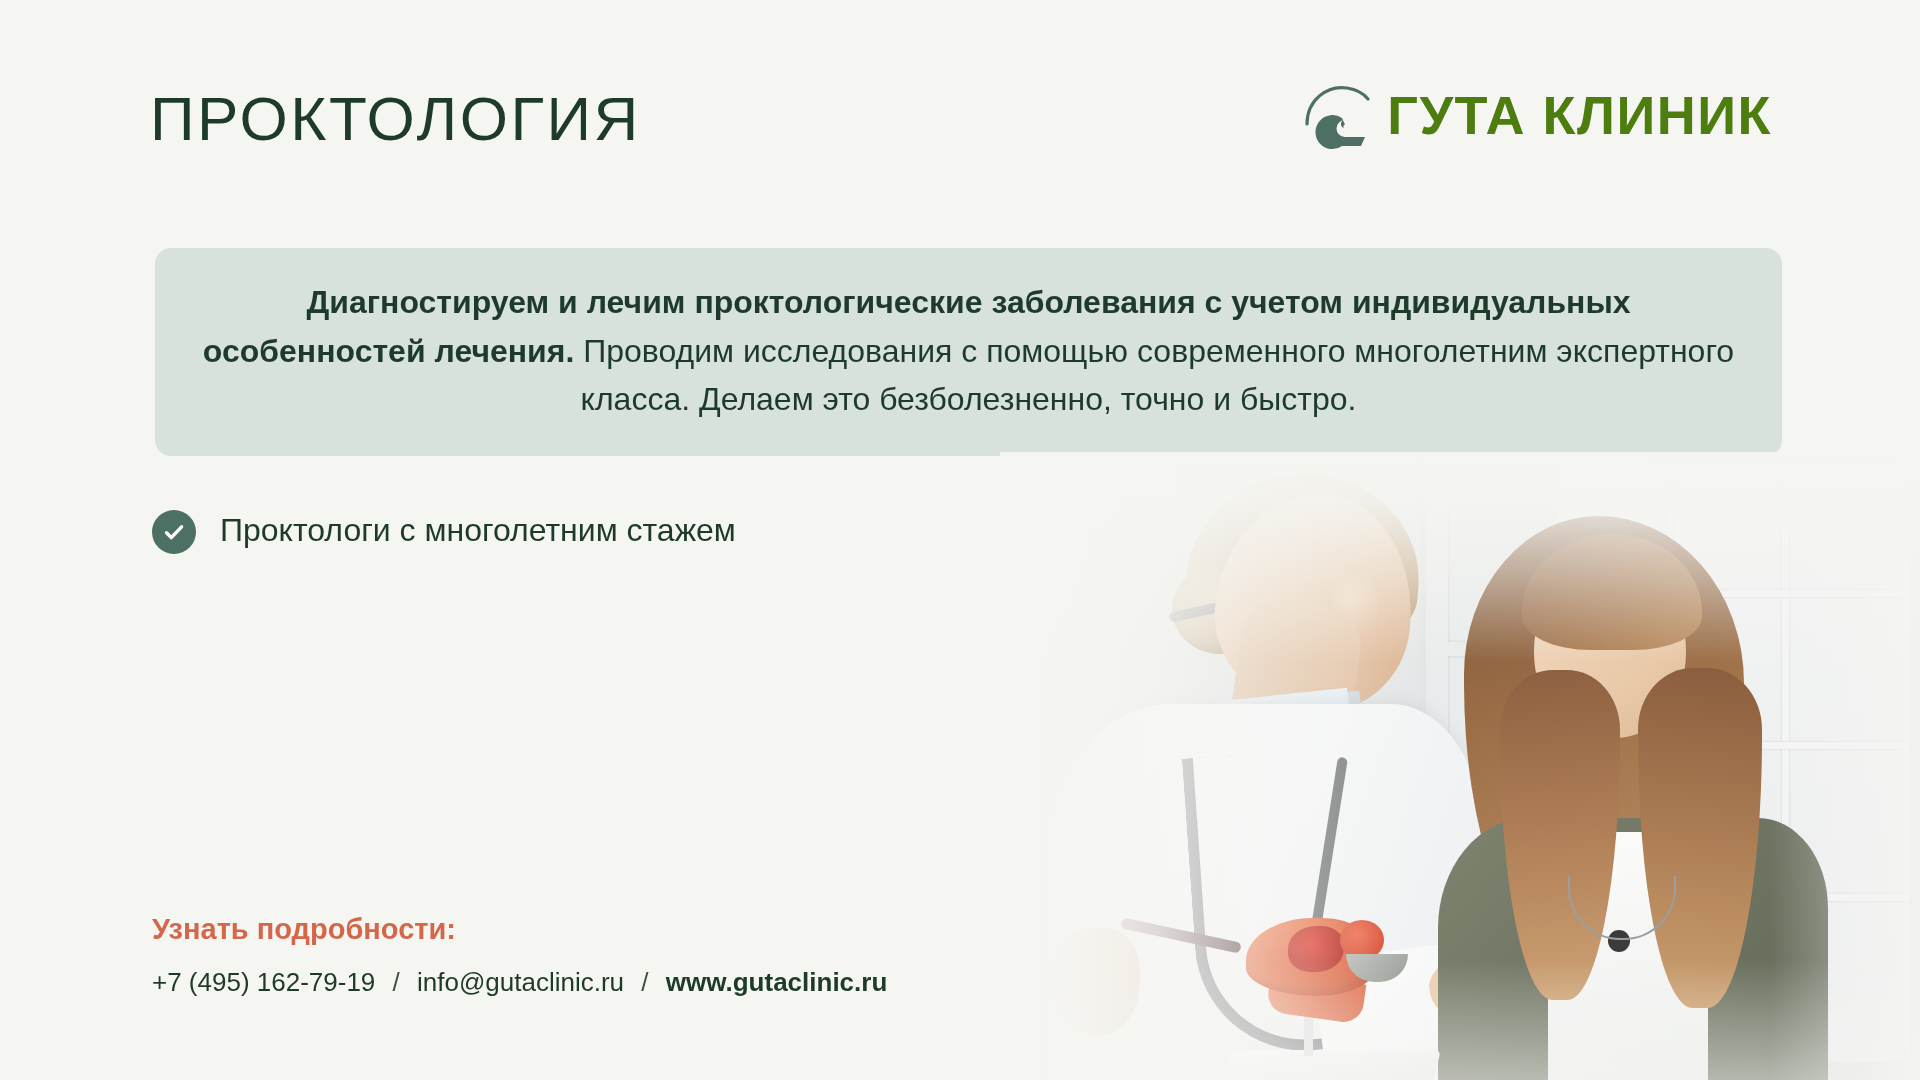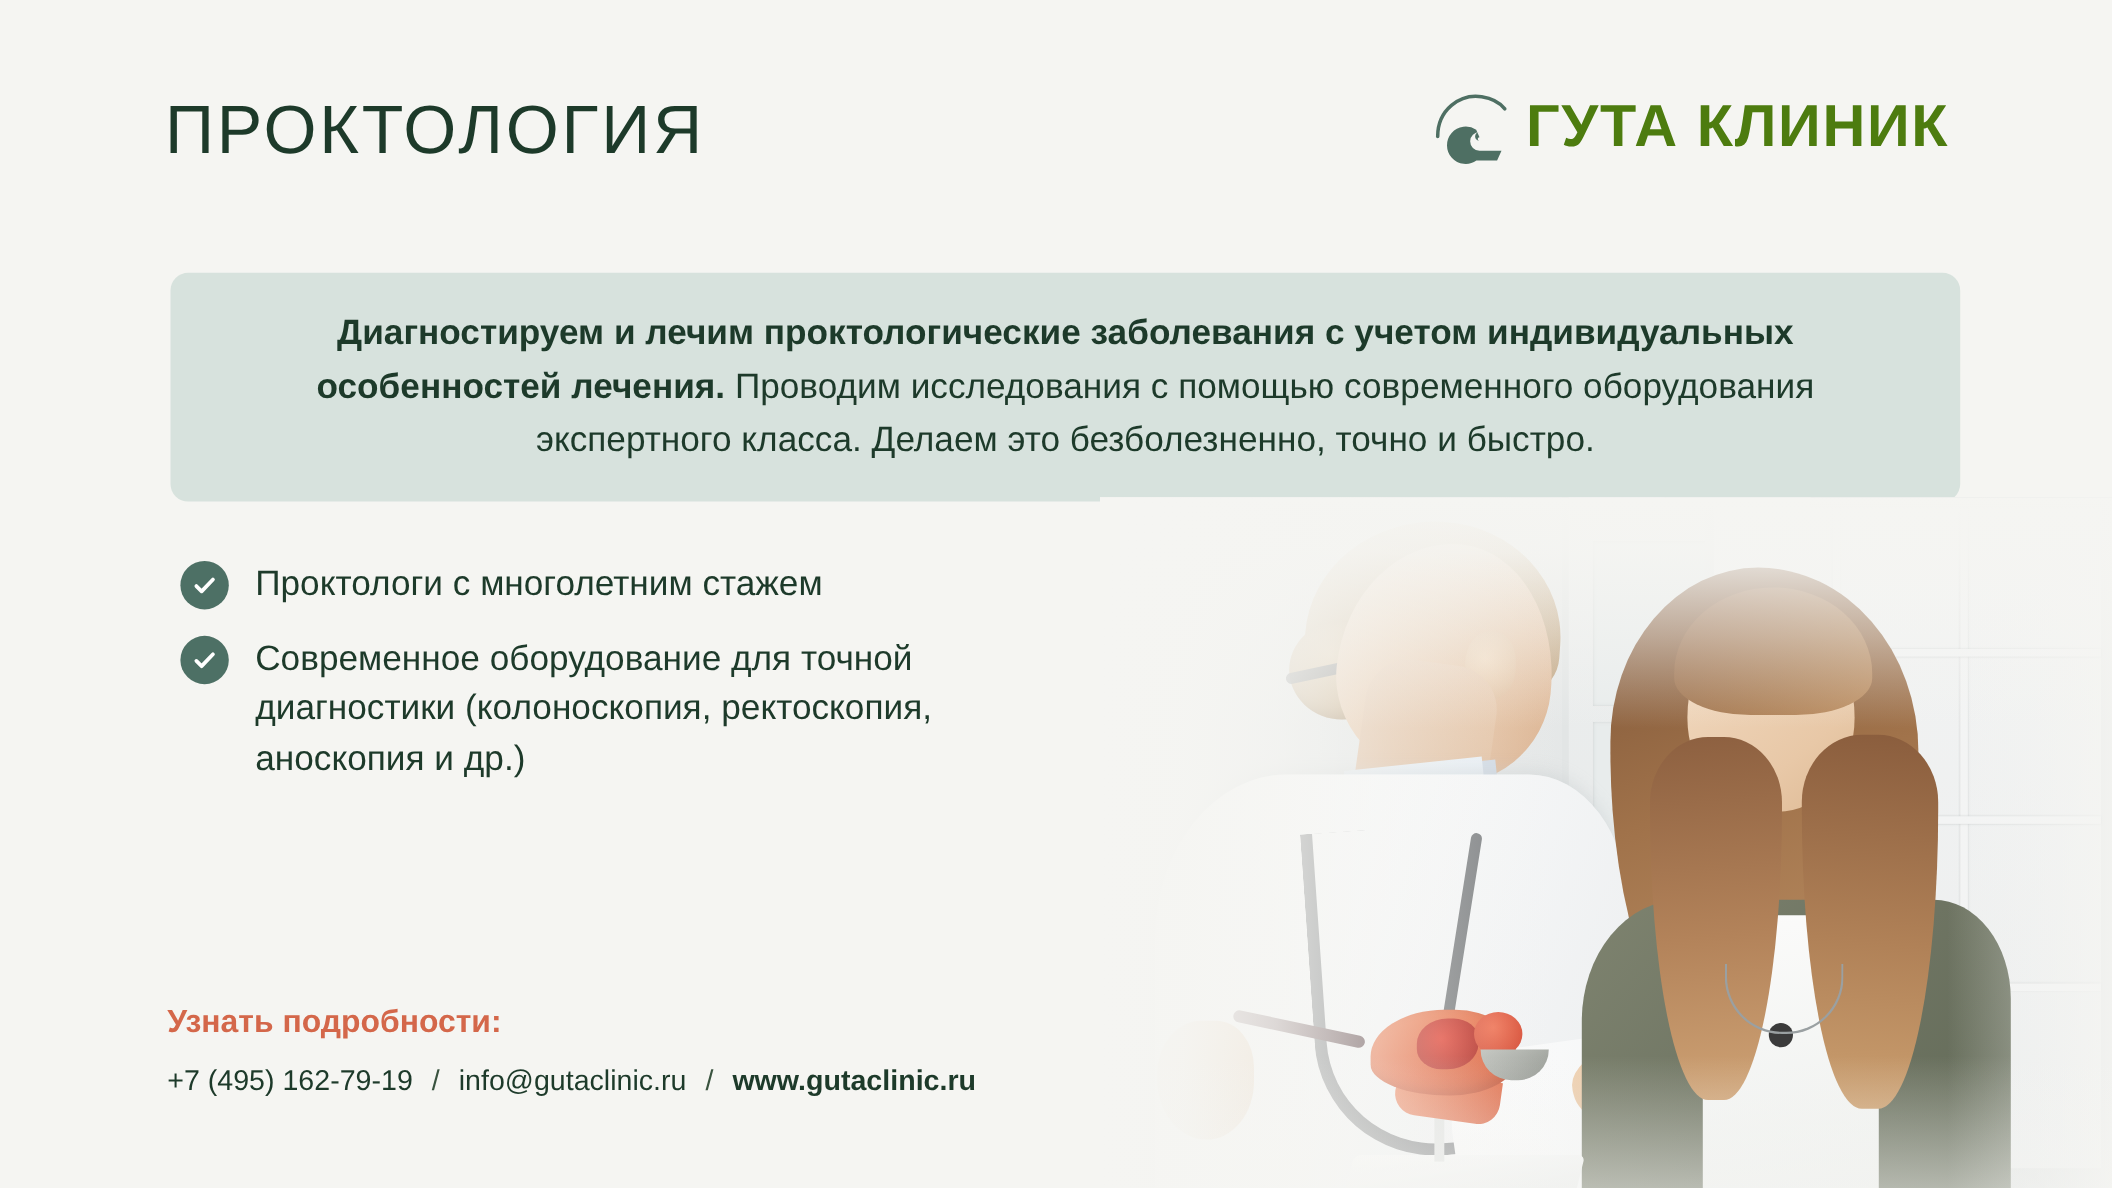--- a/index.html
+++ b/index.html
@@ -83,21 +83,21 @@
     line-height: 1.52;
     color: #1d3a2a;
     text-align: center;
     font-weight: 400;
   }
   .desc-text .lead { font-weight: 700; }
 
   
   .bullets {
     position: absolute;
-    left: 164px;
+    left: 152px;
     top: 508px;
     width: 840px;
   }
   .bullet {
     display: flex;
     align-items: flex-start;
     gap: 24px;
     margin-bottom: 22px;
   }
   .bullet:last-child { margin-bottom: 0; }
@@ -518,44 +518,36 @@
         <path d="M6 44 C6 20 26 5 46 8 C56 9.5 63 14 67 19" fill="none" stroke="#4e6f63" stroke-width="3.2" stroke-linecap="round"></path>
         <path d="M41 38 a17 17 0 1 0 0.2 28 H60 l4 -9 H44 a8.5 8.5 0 1 1 0 -17
                  a4 4 0 1 0 0 8 a1.6 1.6 0 1 1 0 -3.2" fill="#4e6f63"></path>
       </svg>
     </span>
     <span class="logo-text">ГУТА КЛИНИК</span>
   </div>
 
   <div class="desc-box">
     <p class="desc-text">
-      <span class="lead">Диагностируем и лечим проктологические заболевания с учетом индивидуальных особенностей лечения.</span><span> Проводим исследования с помощью современного оборудования экспертного класса. Делаем это безболезненно, точно и быстро.</span>
+      <span class="lead">Диагностируем и лечим проктологические заболевания с учетом индивидуальных особенностей лечения.</span><span> Проводим исследования с помощью современного многолетним экспертного класса. Делаем это безболезненно, точно и быстро.</span>
     </p>
   </div>
 
   <div class="bullets">
 
     <div class="bullet">
       <span class="check-badge">
         <svg viewBox="0 0 24 24" aria-hidden="true">
           <path d="M4.5 12.8 L9.3 17.6 L19.6 6.8" fill="none" stroke="#ffffff" stroke-width="3.4" stroke-linecap="round" stroke-linejoin="round"></path>
         </svg>
       </span>
       <span class="bullet-label">Проктологи с многолетним стажем</span>
     </div>
 
 
-    <div class="bullet">
-      <span class="check-badge">
-        <svg viewBox="0 0 24 24" aria-hidden="true">
-          <path d="M4.5 12.8 L9.3 17.6 L19.6 6.8" fill="none" stroke="#ffffff" stroke-width="3.4" stroke-linecap="round" stroke-linejoin="round"></path>
-        </svg>
-      </span>
-      <span class="bullet-label">Современное оборудование для точной диагностики (колоноскопия, ректоскопия, аноскопия и др.)</span>
-    </div>
 
   </div>
 
   <div class="contacts">
     <div class="contacts-cta">Узнать подробности:</div>
     <div class="contacts-line">
       <span>+7 (495) 162-79-19</span>
       <span class="sep">/</span>
       <span>info@gutaclinic.ru</span>
       <span class="sep">/</span>

